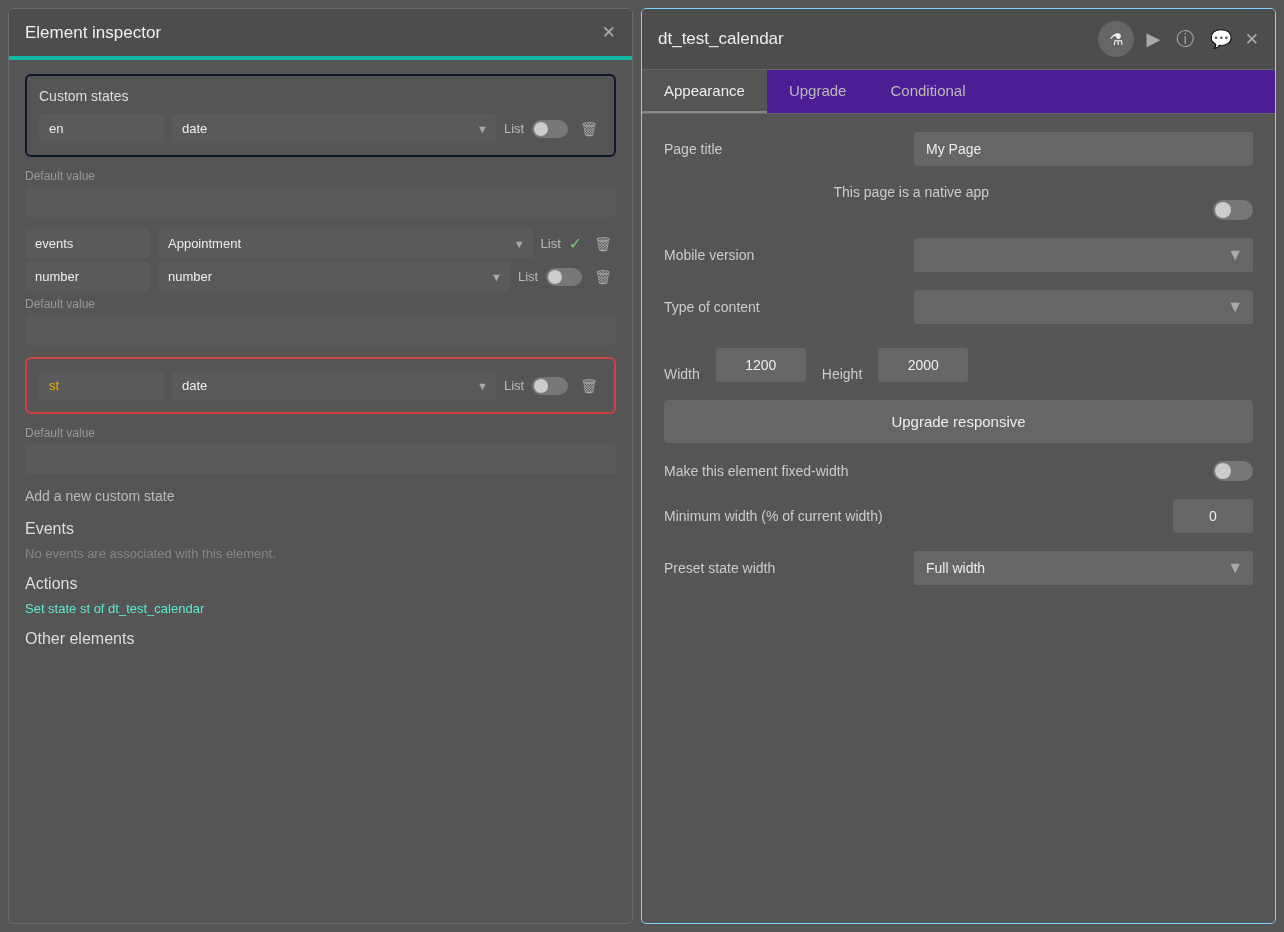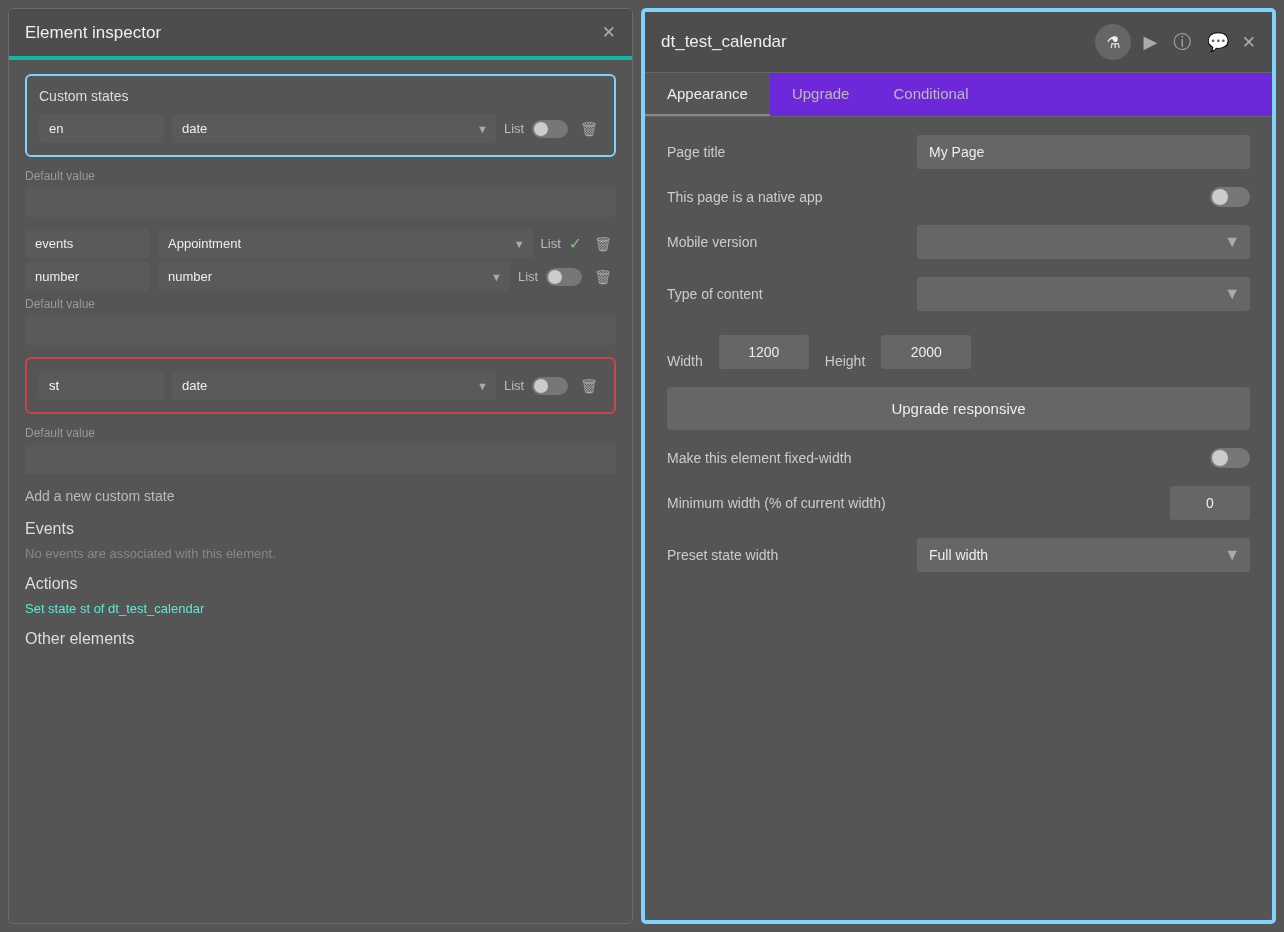--- a/index.html
+++ b/index.html
@@ -23,21 +23,21 @@
 
     <div style="width:625px; background:#555; border:1px solid #6a6a6a; border-radius:5px; display:flex; flex-direction:column; color:#ddd; font-size:14px; margin-right:8px; overflow:hidden;">
 
       <div style="background:#4d4d4d; padding:13px 16px; display:flex; align-items:center; justify-content:space-between; border-bottom:4px solid #14b8a6;">
         <span style="font-size:17px; color:#eee;">Element inspector</span>
         <button style="background:none; border:none; color:#aaa; font-size:17px; cursor:pointer;">✕</button>
       </div>
 
       <div style="padding:14px 16px; flex:1; overflow-y:auto;">
 
-        <div style="border:2px solid #7dd3fc; border-radius:6px; padding:12px; margin-bottom:10px;">
+        <div style="border:2px solid #0f172a; border-radius:6px; padding:12px; margin-bottom:10px;">
           <div style="color:#ddd; font-size:14px; margin-bottom:10px;">Custom states</div>
           <div style="display:flex; align-items:center; gap:8px;">
             <input value="en" style="background: rgb(90, 90, 90); border: none; border-radius: 3px; color: rgb(238, 238, 238); padding: 7px 10px; font-size: 13px; width: 125px;">
             <div style="position:relative; flex:1;">
               <select style="width:100%; background:#5a5a5a; border:none; border-radius:3px; color:#eee; padding:7px 28px 7px 10px; font-size:13px; appearance:none; cursor:pointer;">
                 <option>date</option>
               </select>
               <span style="position:absolute; right:8px; top:50%; transform:translateY(-50%); color:#aaa; font-size:11px; pointer-events:none;">▼</span>
             </div>
             <span style="color:#bbb; font-size:13px; white-space:nowrap;">List</span>
@@ -81,21 +81,21 @@
           <button style="background:none; border:none; color:#aaa; cursor:pointer; font-size:14px; padding:2px 4px;">🗑</button>
         </div>
 
         <div style="margin-bottom:12px;">
           <span style="color:#999; font-size:12px;">Default value</span>
           <div style="background:#5a5a5a; border-radius:3px; height:30px; margin-top:4px;"></div>
         </div>
 
         <div style="border:2px solid #cc4444; border-radius:6px; padding:12px; margin-bottom:10px;">
           <div style="display:flex; align-items:center; gap:8px;">
-            <input value="st" style="background: rgb(90, 90, 90); border: none; border-radius: 3px; color: #ffffff; padding: 7px 10px; font-size: 13px; width: 125px;">
+            <input value="st" style="background: rgb(90, 90, 90); border: none; border-radius: 3px; color: #eab308; padding: 7px 10px; font-size: 13px; width: 125px;">
             <div style="position:relative; flex:1;">
               <select style="width:100%; background:#5a5a5a; border:none; border-radius:3px; color:#eee; padding:7px 28px 7px 10px; font-size:13px; appearance:none; cursor:pointer;">
                 <option>date</option>
               </select>
               <span style="position:absolute; right:8px; top:50%; transform:translateY(-50%); color:#aaa; font-size:11px; pointer-events:none;">▼</span>
             </div>
             <span style="color:#bbb; font-size:13px; white-space:nowrap;">List</span>
             <div style="width:36px; height:18px; background:#777; border-radius:9px; position:relative; cursor:pointer; flex-shrink:0;">
                 <div style="position:absolute;width:14px;height:14px;background:#ccc;border-radius:50%;top:2px;left:2px;"></div>
               </div>
@@ -114,55 +114,55 @@
         <div style="color:#888; font-size:13px; margin-bottom:14px;">No events are associated with this element.</div>
 
         <div style="color:#ddd; font-size:16px; margin-bottom:8px; font-weight:500;">Actions</div>
         <div style="color:#5eead4; font-size:13px; cursor:pointer; margin-bottom:14px;">Set state st of dt_test_calendar</div>
 
         <div style="color:#ddd; font-size:16px; margin-bottom:24px; font-weight:500;">Other elements</div>
 
       </div>
     </div>
 
-    <div style="flex:1; background:#555; border:4px solid #7dd3fc; border-radius:5px; display:flex; flex-direction:column; color:#ddd; overflow:hidden;">
+    <div style="flex:1; background:#555; border:1px solid #7dd3fc; border-radius:5px; display:flex; flex-direction:column; color:#ddd; overflow:hidden;">
 
       <div style="background:#4d4d4d; padding:12px 16px; display:flex; align-items:center; justify-content:space-between; border-bottom:1px solid #666;">
         <span style="font-size:17px; color:#eee;">dt_test_calendar</span>
         <div style="display:flex; align-items:center; gap:8px;">
           <button style="background:#666; border:none; border-radius:50%; width:36px; height:36px; display:flex; align-items:center; justify-content:center; cursor:pointer; color:#eee; font-size:16px;">⚗</button>
           <button style="background:none; border:none; color:#aaa; font-size:18px; cursor:pointer; padding:4px;">▶</button>
           <button style="background:none; border:none; color:#aaa; font-size:18px; cursor:pointer; padding:4px;">ⓘ</button>
           <button style="background:none; border:none; color:#aaa; font-size:18px; cursor:pointer; padding:4px;">💬</button>
           <button style="background:none; border:none; color:#aaa; font-size:17px; cursor:pointer;">✕</button>
         </div>
       </div>
 
-      <div style="display:flex; background:#6d28d9; border-bottom:1px solid #666;">
+      <div style="display:flex; background:#4c1d95; border-bottom:1px solid #666;">
         <div style="padding:12px 22px; cursor:pointer; color:#eee; font-size:15px; background:#555; border-bottom:2px solid #888;">
           <span>Appearance</span>
         </div>
         <div style="padding:12px 22px; cursor:pointer; color:#bbb; font-size:15px;">
           <span>Upgrade</span>
         </div>
         <div style="padding:12px 22px; cursor:pointer; color:#bbb; font-size:15px;">
           <span>Conditional</span>
         </div>
       </div>
 
       <div style="padding:18px 22px; flex:1; overflow-y:auto;">
 
         
         <div style="display:flex; align-items:center; margin-bottom:18px;">
           <span style="color:#ccc; font-size:14px; width:250px; flex-shrink:0;">Page title</span>
           <input style="background: rgb(102, 102, 102); border: none; border-radius: 3px; color: rgb(238, 238, 238); padding: 9px 12px; font-size: 14px; flex: 1 1 0%;" value="My Page">
         </div>
 
         
-        <div style="display:flex; align-items:center; margin-bottom:18px;">
+        <div style="display:flex; align-items:center; margin-bottom:18px;flex-direction:column;">
           <span style="color:#ccc; font-size:14px; width:250px; flex-shrink:0;">This page is a native app</span>
           <div style="width:40px; height:20px; background:#777; border-radius:10px; position:relative; cursor:pointer; flex-shrink:0; margin-left:auto;">
             <div style="position:absolute;width:16px;height:16px;background:#ccc;border-radius:50%;top:2px;left:2px;"></div>
           </div>
         </div>
 
         
         <div style="display:flex; align-items:center; margin-bottom:18px;">
           <span style="color:#ccc; font-size:14px; width:250px; flex-shrink:0;">Mobile version</span>
           <div style="position:relative; flex:1;">

